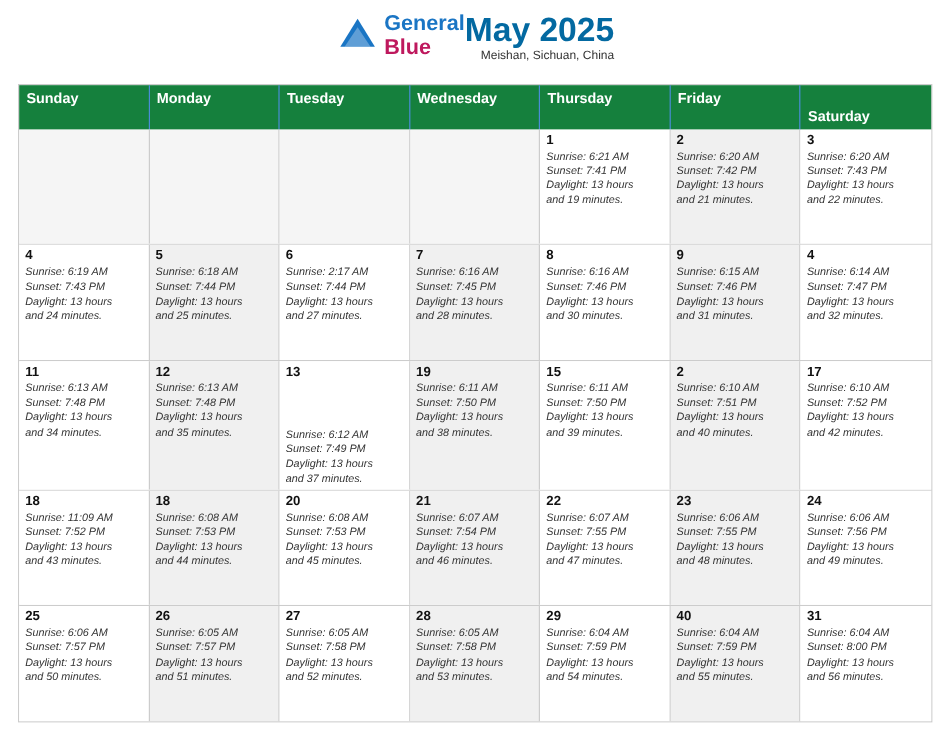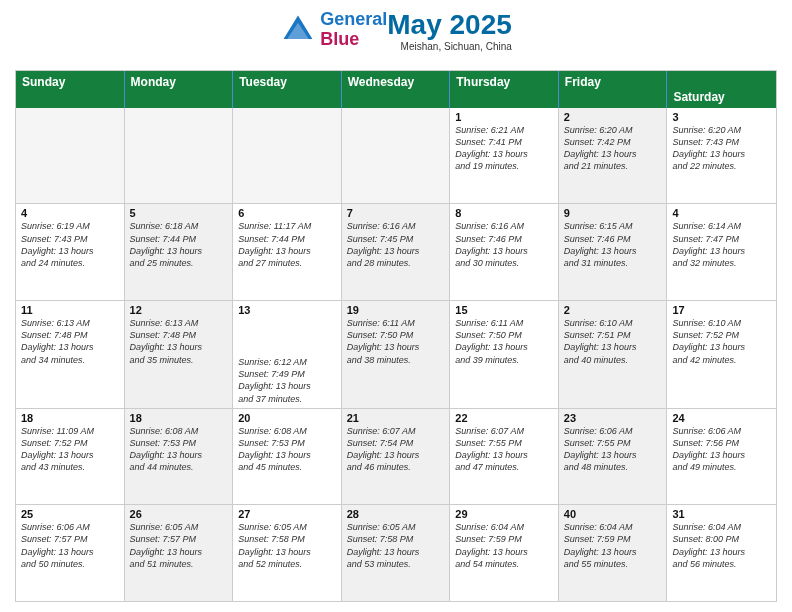--- a/index.html
+++ b/index.html
@@ -181,21 +181,21 @@
           </div>
           <div class="cal-cell shaded">
             <div class="day-num">5</div>
             <div class="day-info" style="white-space: pre-line;">Sunrise: 6:18 AM
 Sunset: 7:44 PM
 Daylight: 13 hours
 and 25 minutes.</div>
           </div>
           <div class="cal-cell">
             <div class="day-num">6</div>
-            <div class="day-info" style="white-space: pre-line;">Sunrise: 11:17 AM
+            <div class="day-info" style="white-space: pre-line;">Sunrise: 2:17 AM
 Sunset: 7:44 PM
 Daylight: 13 hours
 and 27 minutes.</div>
           </div>
           <div class="cal-cell shaded">
             <div class="day-num">7</div>
             <div class="day-info" style="white-space: pre-line;">Sunrise: 6:16 AM
 Sunset: 7:45 PM
 Daylight: 13 hours
 and 28 minutes.</div>

